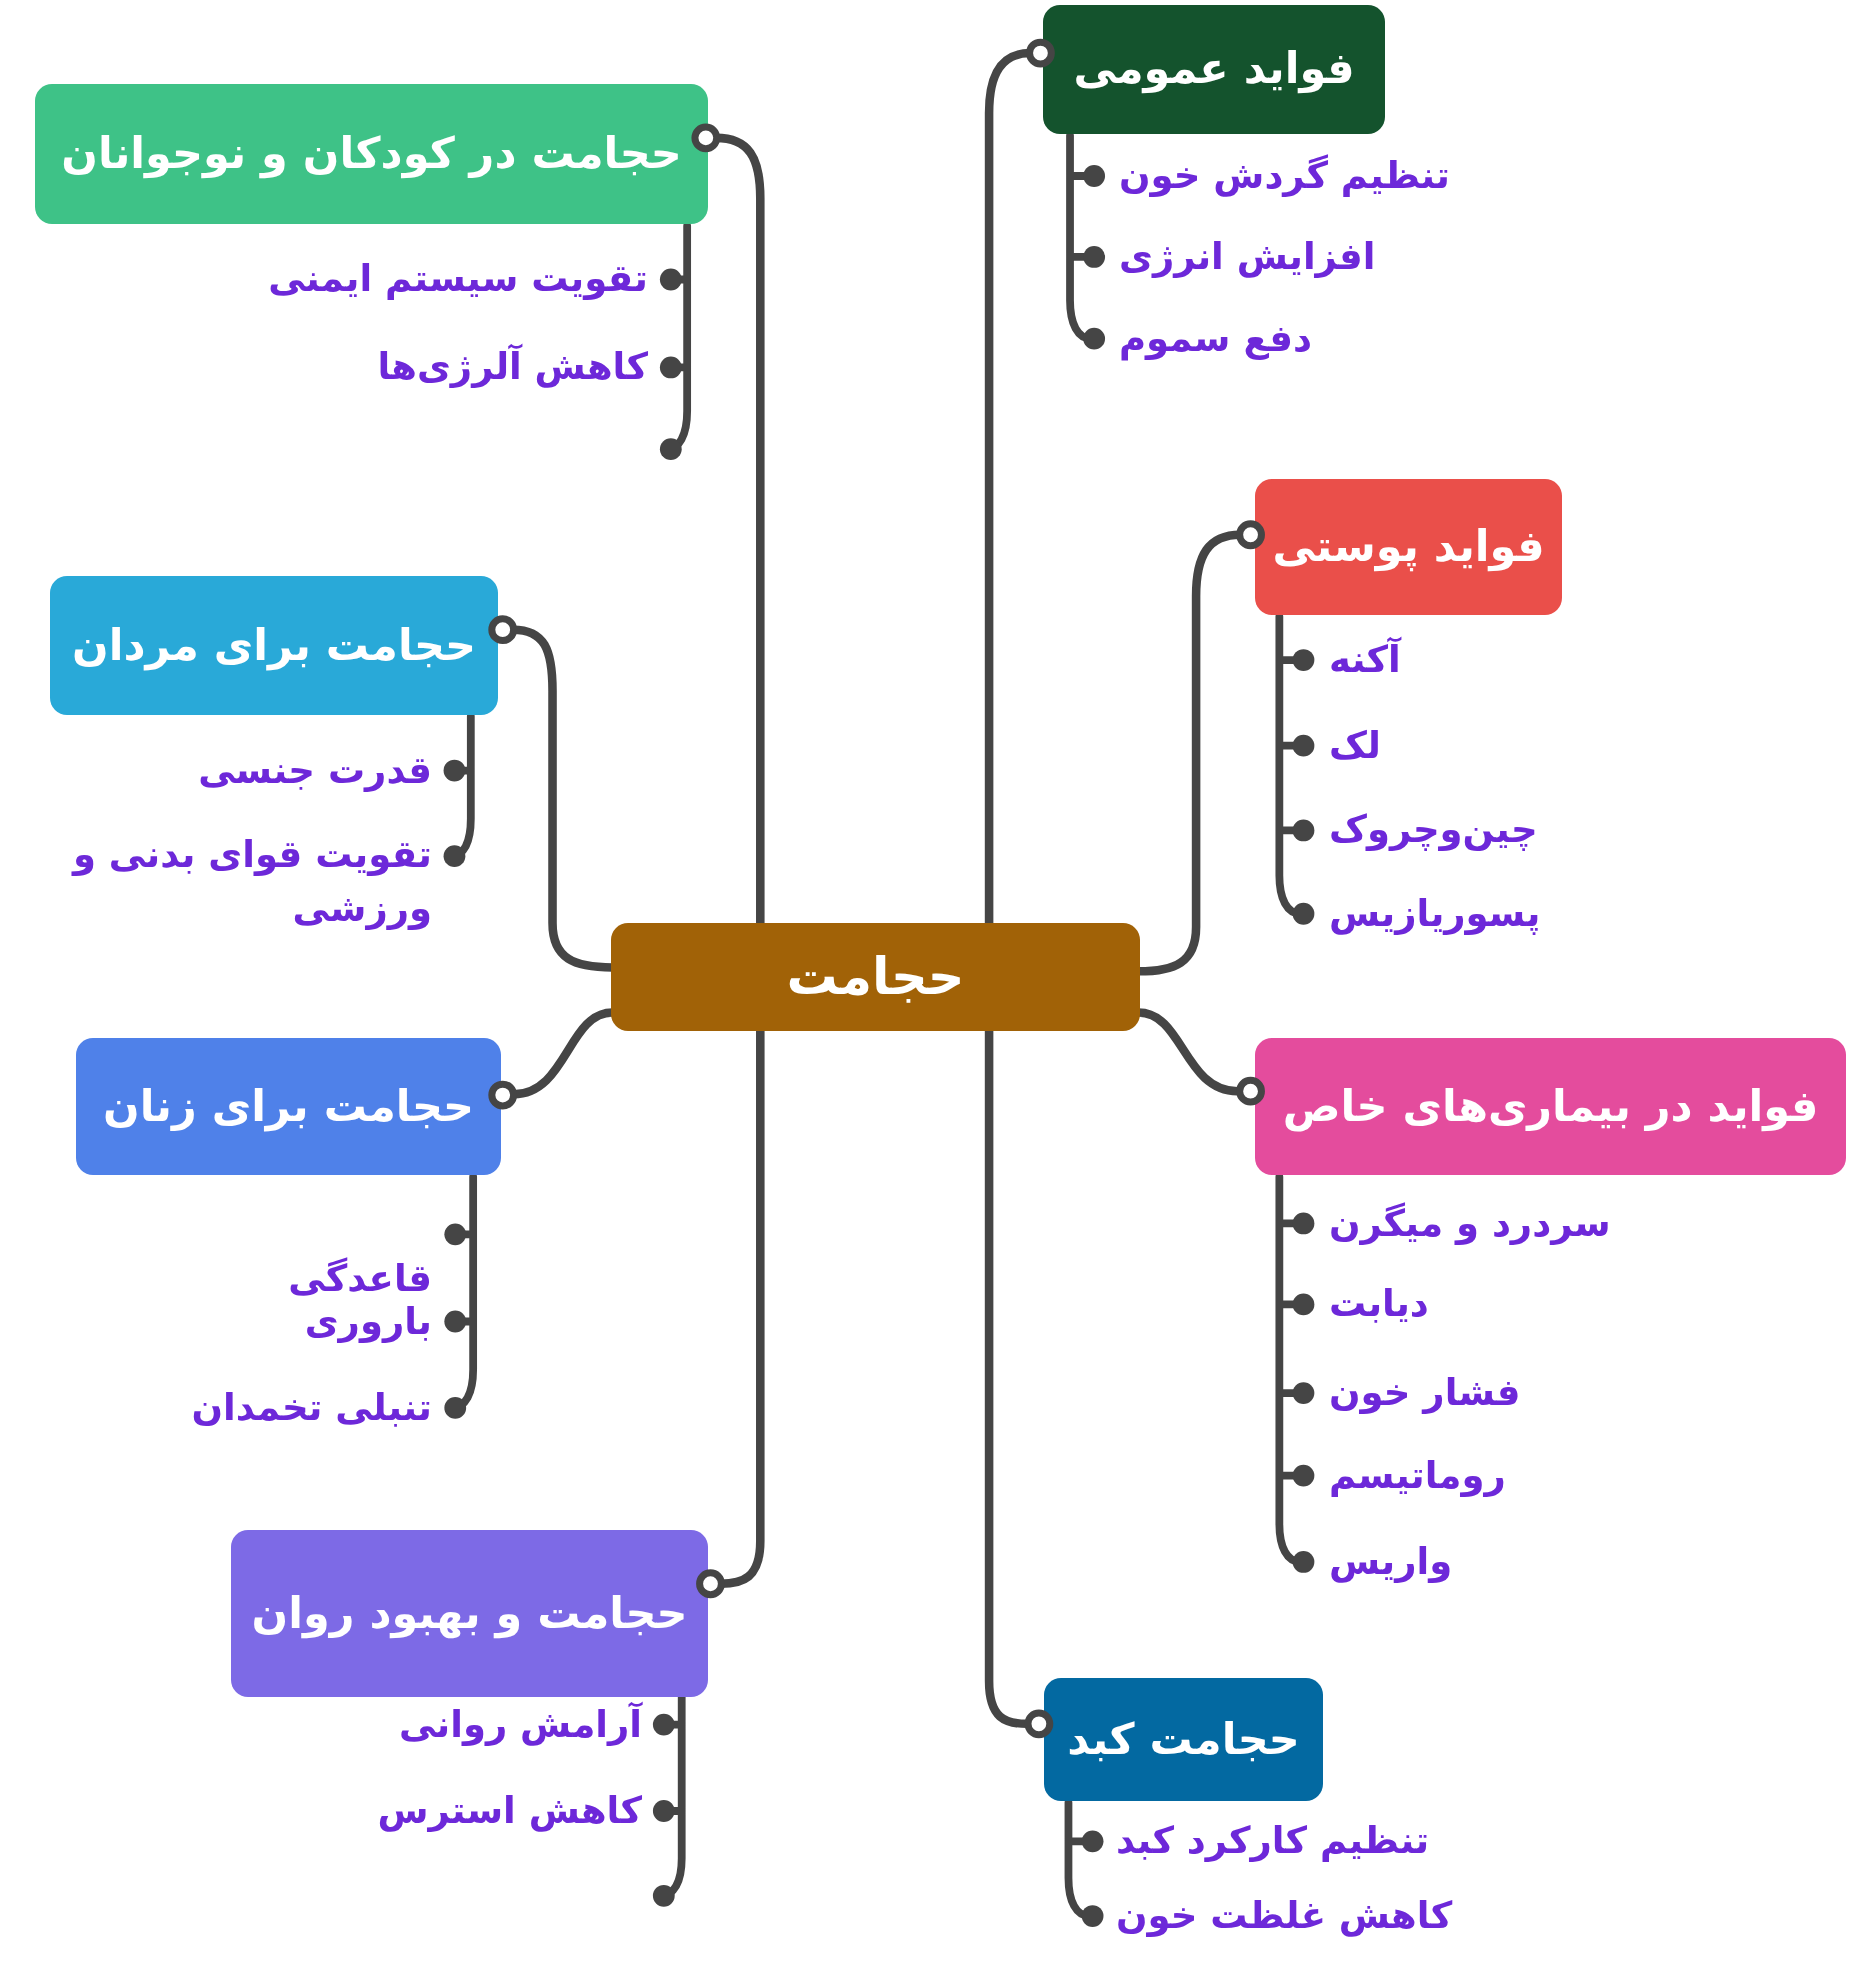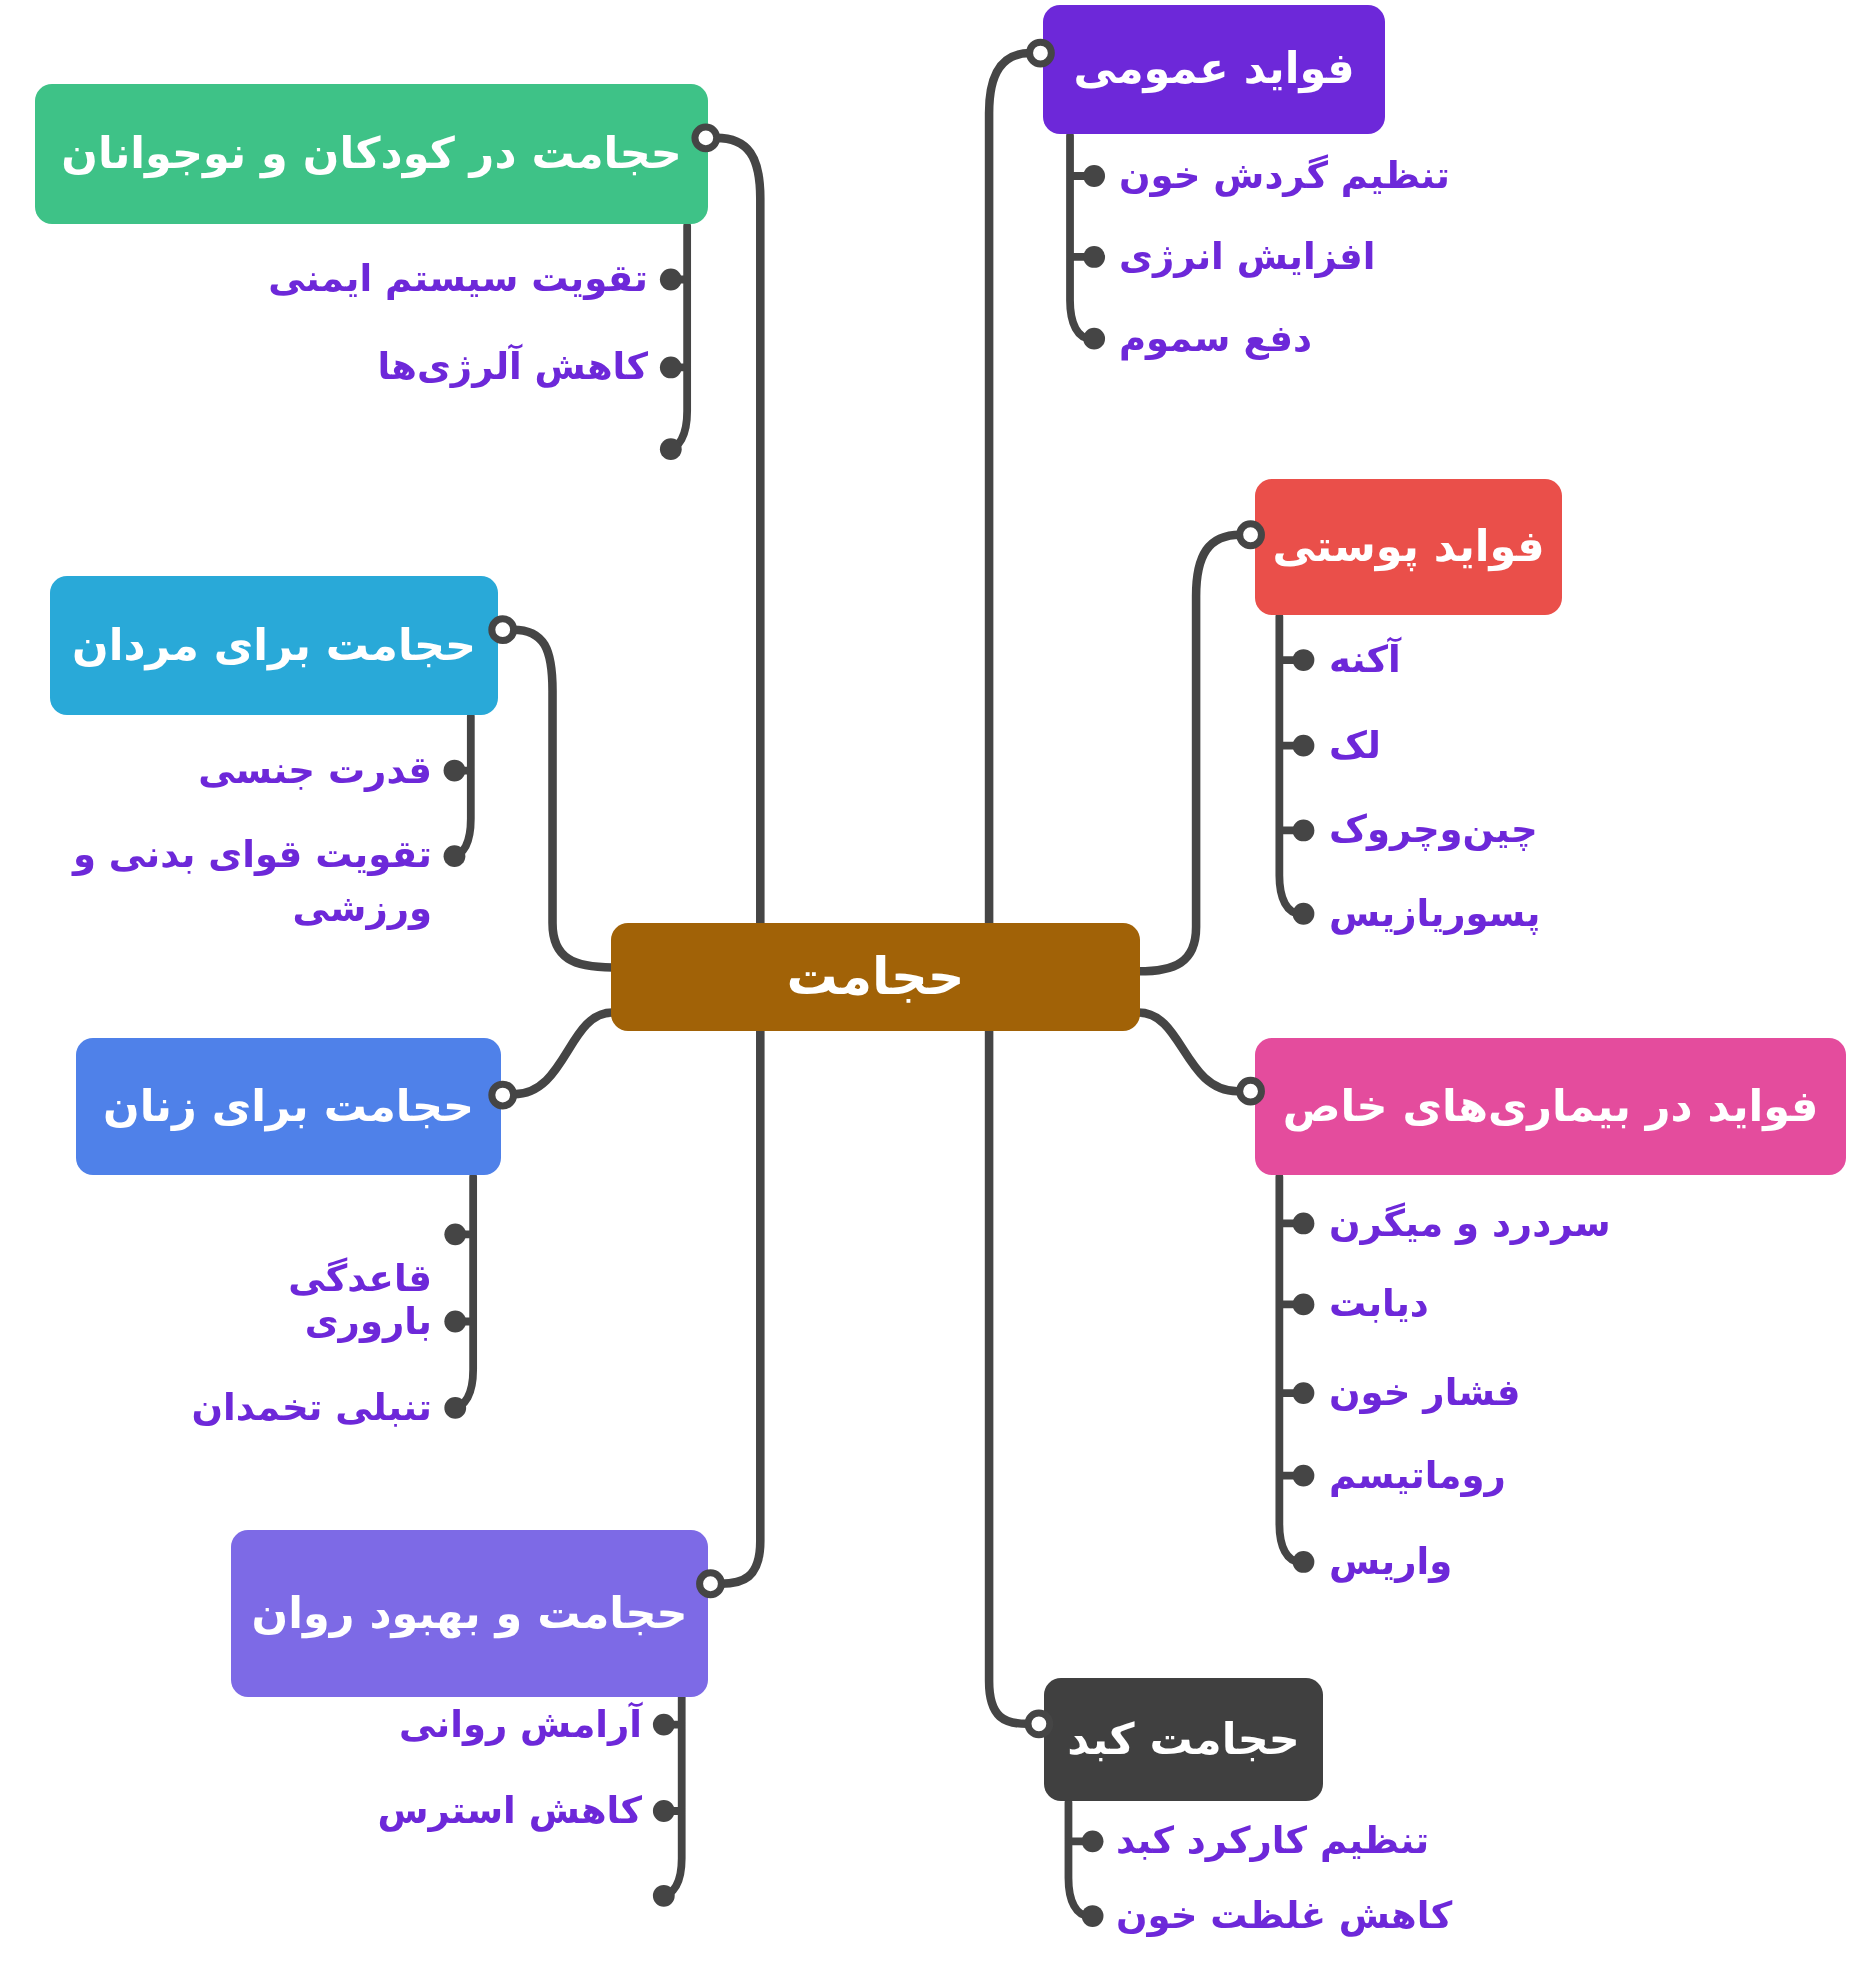--- a/index.html
+++ b/index.html
@@ -79,33 +79,33 @@
         <circle class="item-dot" cx="1675" cy="1790" r="14"></circle>
         <circle class="item-dot" cx="1675" cy="1896" r="14"></circle>
         <circle class="item-dot" cx="1675" cy="2007" r="14"></circle>
       <circle class="item-dot" cx="1404" cy="2366" r="14"></circle>
         <circle class="item-dot" cx="1404" cy="2462" r="14"></circle>
     </g>
   </svg>
 
   <div class="node" style="left: 35px; top: 84px; width: 673px; height: 140px; background: rgb(62, 194, 135);">حجامت در کودکان و نوجوانان</div>
 
-  <div class="node" style="left: 1043px; top: 4.7px; width: 342px; height: 129px; background: #6d28d9;">فواید عمومی</div>
+  <div class="node" style="left: 1043px; top: 4.7px; width: 342px; height: 129px; background: #14532d;">فواید عمومی</div>
 
   <div class="node" style="left: 50px; top: 576px; width: 448px; height: 139px; background: rgb(41, 169, 216);">حجامت برای مردان</div>
 
   <div class="node" style="left: 1255px; top: 479px; width: 307px; height: 136px; background: rgb(234, 79, 74);">فواید پوستی</div>
 
   <div class="node" style="left: 1255px; top: 1038px; width: 591px; height: 137px; background: rgb(228, 76, 157);">فواید در بیماری‌های خاص</div>
 
   <div class="node" style="left: 76px; top: 1038px; width: 425px; height: 137px; background: rgb(79, 129, 233);">حجامت برای زنان</div>
 
   <div class="node" style="left: 231px; top: 1530px; width: 477px; height: 167px; background: rgb(125, 106, 230);">حجامت و بهبود روان</div>
 
-  <div class="node" style="left: 1044px; top: 1678px; width: 279px; height: 123px; background: #404040;">حجامت کبد</div>
+  <div class="node" style="left: 1044px; top: 1678px; width: 279px; height: 123px; background: #0369a1;">حجامت کبد</div>
 
   <div class="node center" style="left: 611px; top: 923px; width: 529px; height: 108px; background: #a16207;">حجامت</div>
 
   <div class="leaf" style="right:1208px;top:279px;">تقویت سیستم ایمنی</div>
   <div class="leaf" style="right:1208px;top:367px;">کاهش آلرژی‌ها</div>
 
   <div class="leaf" style="left:1119px;top:176px;">تنظیم گردش خون</div>
   <div class="leaf" style="left:1119px;top:257px;">افزایش انرژی</div>
   <div class="leaf" style="left:1119px;top:339px;">دفع سموم</div>
 

